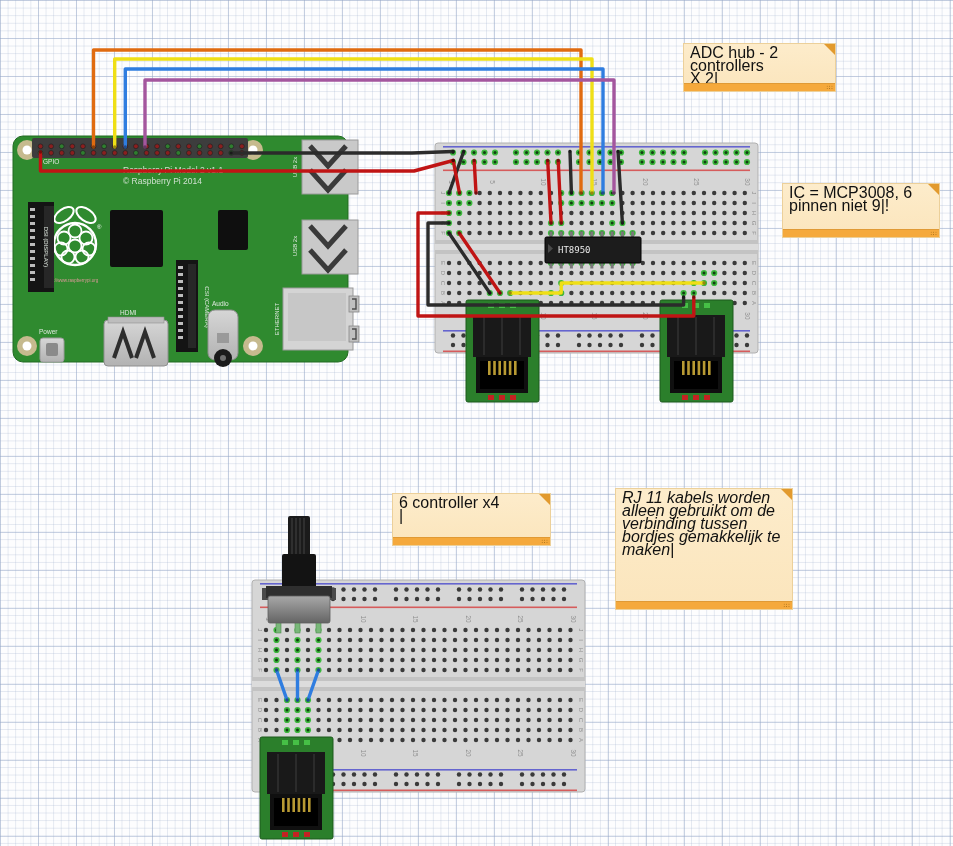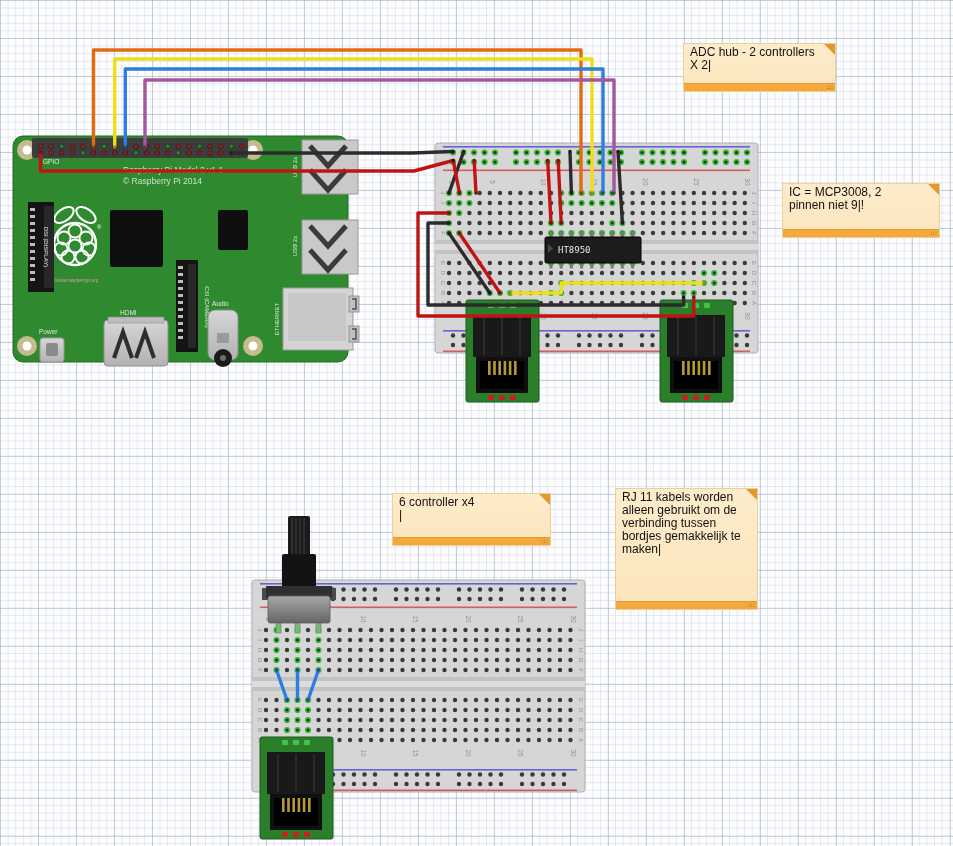--- a/index.html
+++ b/index.html
@@ -11,21 +11,21 @@
       linear-gradient(to right, rgba(150,168,200,.45) 1px, transparent 1px),
       linear-gradient(to bottom, rgba(150,168,200,.45) 1px, transparent 1px),
       linear-gradient(to right, rgba(170,185,210,.30) 1px, transparent 1px),
       linear-gradient(to bottom, rgba(170,185,210,.30) 1px, transparent 1px);
     background-size: 38px 38px, 38px 38px, 7.6px 7.6px, 7.6px 7.6px;
   }
   #circuit{position:absolute;left:0;top:0;}
   .note{position:absolute;box-sizing:border-box;border:1px solid #ecd09a;
         box-shadow:0 0 0 rgba(0,0,0,0);}
   .note-text{position:absolute;left:0;top:0;right:0;bottom:7px;padding:2px 6px 0 6px;
-        font-size:12px;line-height:13px;color:#111;white-space:pre-line;overflow:hidden;}
+        font-size:16px;line-height:13px;color:#111;white-space:pre-line;overflow:hidden;}
   .note-bar{position:absolute;left:0;right:0;bottom:0;height:7px;border-top:1px solid #e09a35;}
   .note-fold{position:absolute;top:0;right:0;width:0;height:0;
         border-bottom:11px solid transparent;border-right:11px solid #e29a2e;}
   .note-grip{position:absolute;right:2px;bottom:1px;width:7px;height:5px;
         background-image:radial-gradient(#a06c17 34%, transparent 36%);
         background-size:2.4px 2.4px;}
   text{font-family:"Liberation Sans", sans-serif;}
   .mono{font-family:"DejaVu Sans Mono", monospace;}
 </style>
 </head>
@@ -1410,35 +1410,35 @@
 <div class="note" style="left: 683px; top: 43px; width: 153px; height: 49px; background: linear-gradient(rgb(253, 236, 203), rgb(251, 229, 188));">
   <div class="note-fold" style="border-right-color: rgb(226, 154, 46);"></div>
   <div class="note-text">ADC hub - 2 controllers
 X 2|</div>
   <div class="note-bar" style="background: rgb(245, 169, 60);">
       <div class="note-grip"></div>
     </div>
 </div>
 <div class="note" style="left: 782px; top: 183px; width: 158px; height: 55px; background: linear-gradient(rgb(253, 236, 203), rgb(251, 229, 188));">
   <div class="note-fold" style="border-right-color: rgb(226, 154, 46);"></div>
-  <div class="note-text">IC = MCP3008, 2
+  <div class="note-text">IC = MCP3008, 6
 pinnen niet 9|!</div>
   <div class="note-bar" style="background: rgb(245, 169, 60);">
       <div class="note-grip"></div>
     </div>
 </div>
 <div class="note" style="left: 392px; top: 493px; width: 159px; height: 53px; background: linear-gradient(rgb(253, 236, 203), rgb(251, 229, 188));">
   <div class="note-fold" style="border-right-color: rgb(226, 154, 46);"></div>
   <div class="note-text">6 controller  x4
 |</div>
   <div class="note-bar" style="background: rgb(245, 169, 60);">
       <div class="note-grip"></div>
     </div>
 </div>
-<div class="note" style="left: 615px; top: 488px; width: 143px; height: 122px; background: linear-gradient(rgb(253, 236, 203), rgb(251, 229, 188));">
+<div class="note" style="left: 615px; top: 488px; width: 178px; height: 122px; background: linear-gradient(rgb(253, 236, 203), rgb(251, 229, 188)); font-style: italic;">
   <div class="note-fold" style="border-right-color: rgb(226, 154, 46);"></div>
   <div class="note-text">RJ 11 kabels worden
 alleen gebruikt om de
 verbinding tussen
 bordjes gemakkelijk te
 maken|</div>
   <div class="note-bar" style="background: rgb(245, 169, 60);">
       <div class="note-grip"></div>
     </div>
 </div>

